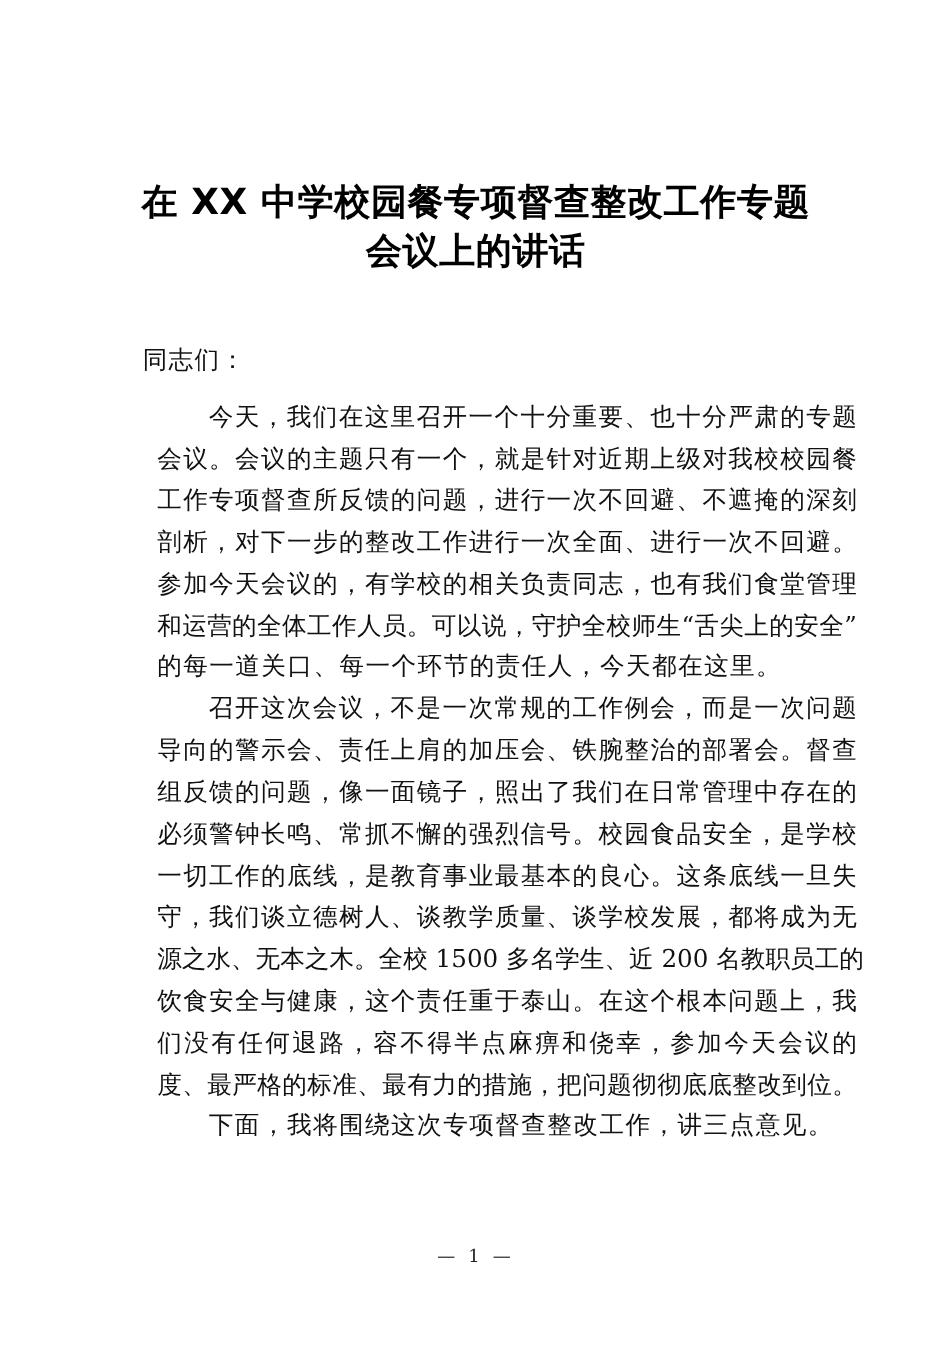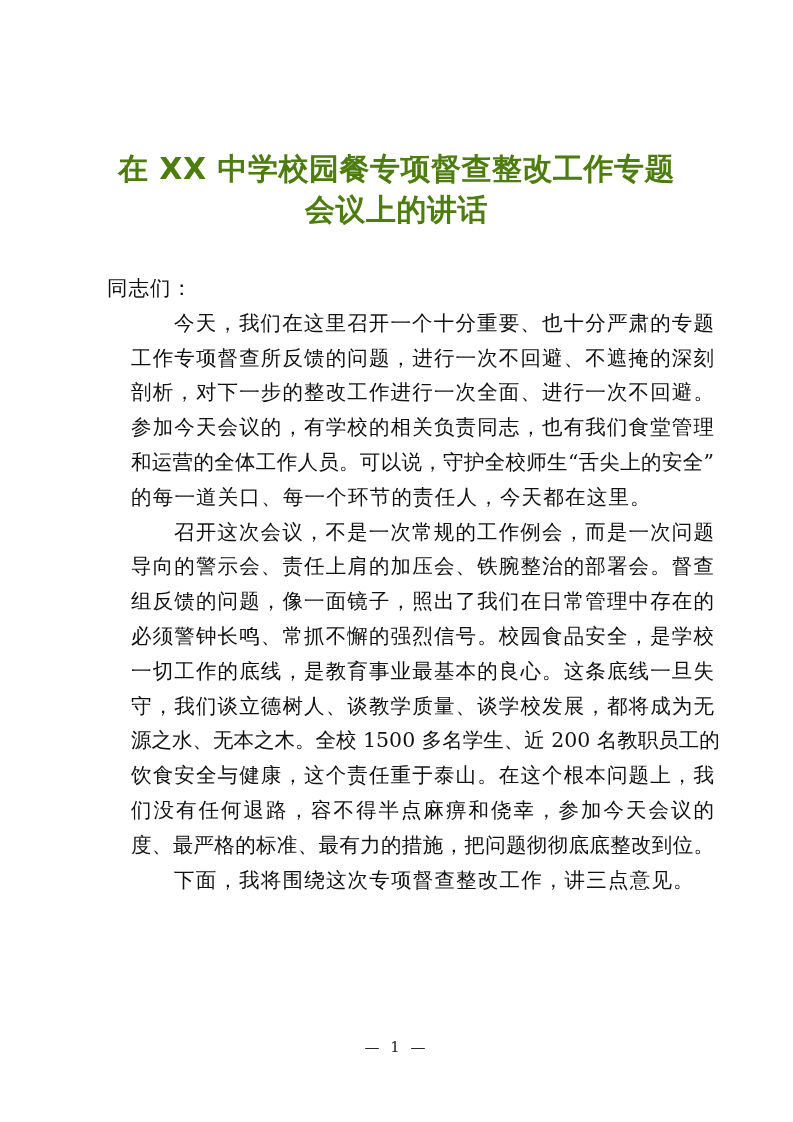--- a/index.html
+++ b/index.html
@@ -25,36 +25,36 @@
   .title {
     position: absolute;
     left: 80px;
     width: 633px;
     top: 148px;
     text-align: center;
     font-family: "DejaVu Sans", "Liberation Sans", sans-serif;
     font-weight: bold;
     font-size: 30px;
     line-height: 41px;
-    color: #4d7c0f;
+    color: #000000;
     letter-spacing: 0.5px;
   }
   .title .line { display: block; white-space: nowrap; }
   .body {
     position: absolute;
     left: 107px;
     top: 271px;
     width: 583px;
   }
   .salutation {
     font-size: 20.5px;
     line-height: 34.8px;
     white-space: nowrap;
     letter-spacing: 1px;
-    margin: 0;
+    margin: 12px;
   }
   .para {
     margin: 0;
   }
   .para .ln {
     display: block;
     font-size: 20.5px;
     line-height: 34.8px;
     white-space: nowrap;
     text-align: justify;
@@ -90,20 +90,21 @@
   <div class="title">
     <span class="line">在 XX 中学校园餐专项督查整改工作专题</span>
     <span class="line">会议上的讲话</span>
   </div>
 
   <div class="body">
     <p class="salutation">同志们：</p>
 
     <p class="para">
       <span class="ln indent">今天，我们在这里召开一个十分重要、也十分严肃的专题</span>
+      <span class="ln">会议。会议的主题只有一个，就是针对近期上级对我校校园餐</span>
       <span class="ln">工作专项督查所反馈的问题，进行一次不回避、不遮掩的深刻</span>
       <span class="ln">剖析，对下一步的整改工作进行一次全面、进行一次不回避。</span>
       <span class="ln">参加今天会议的，有学校的相关负责同志，也有我们食堂管理</span>
       <span class="ln">和运营的全体工作人员。可以说，守护全校师生“舌尖上的安全”</span>
       <span class="ln last">的每一道关口、每一个环节的责任人，今天都在这里。</span>
     </p>
 
     <p class="para">
       <span class="ln indent">召开这次会议，不是一次常规的工作例会，而是一次问题</span>
       <span class="ln">导向的警示会、责任上肩的加压会、铁腕整治的部署会。督查</span>

